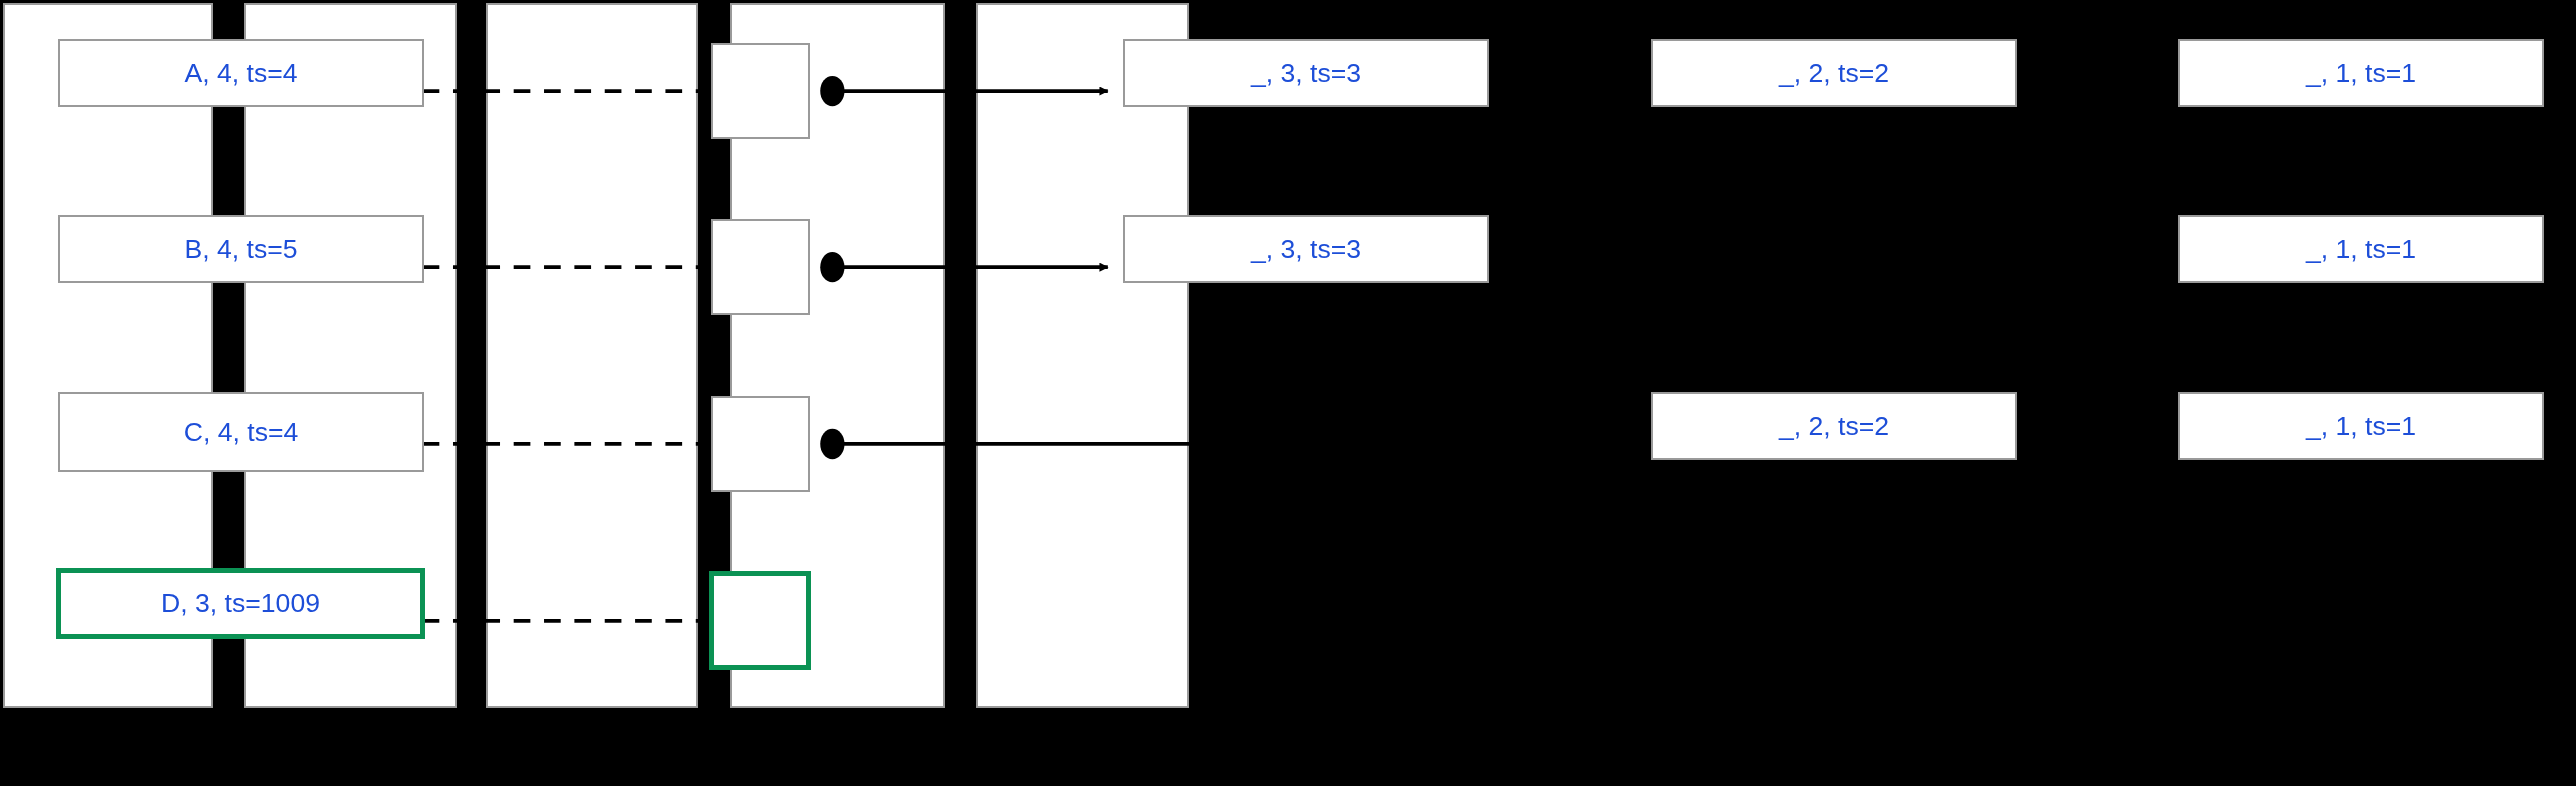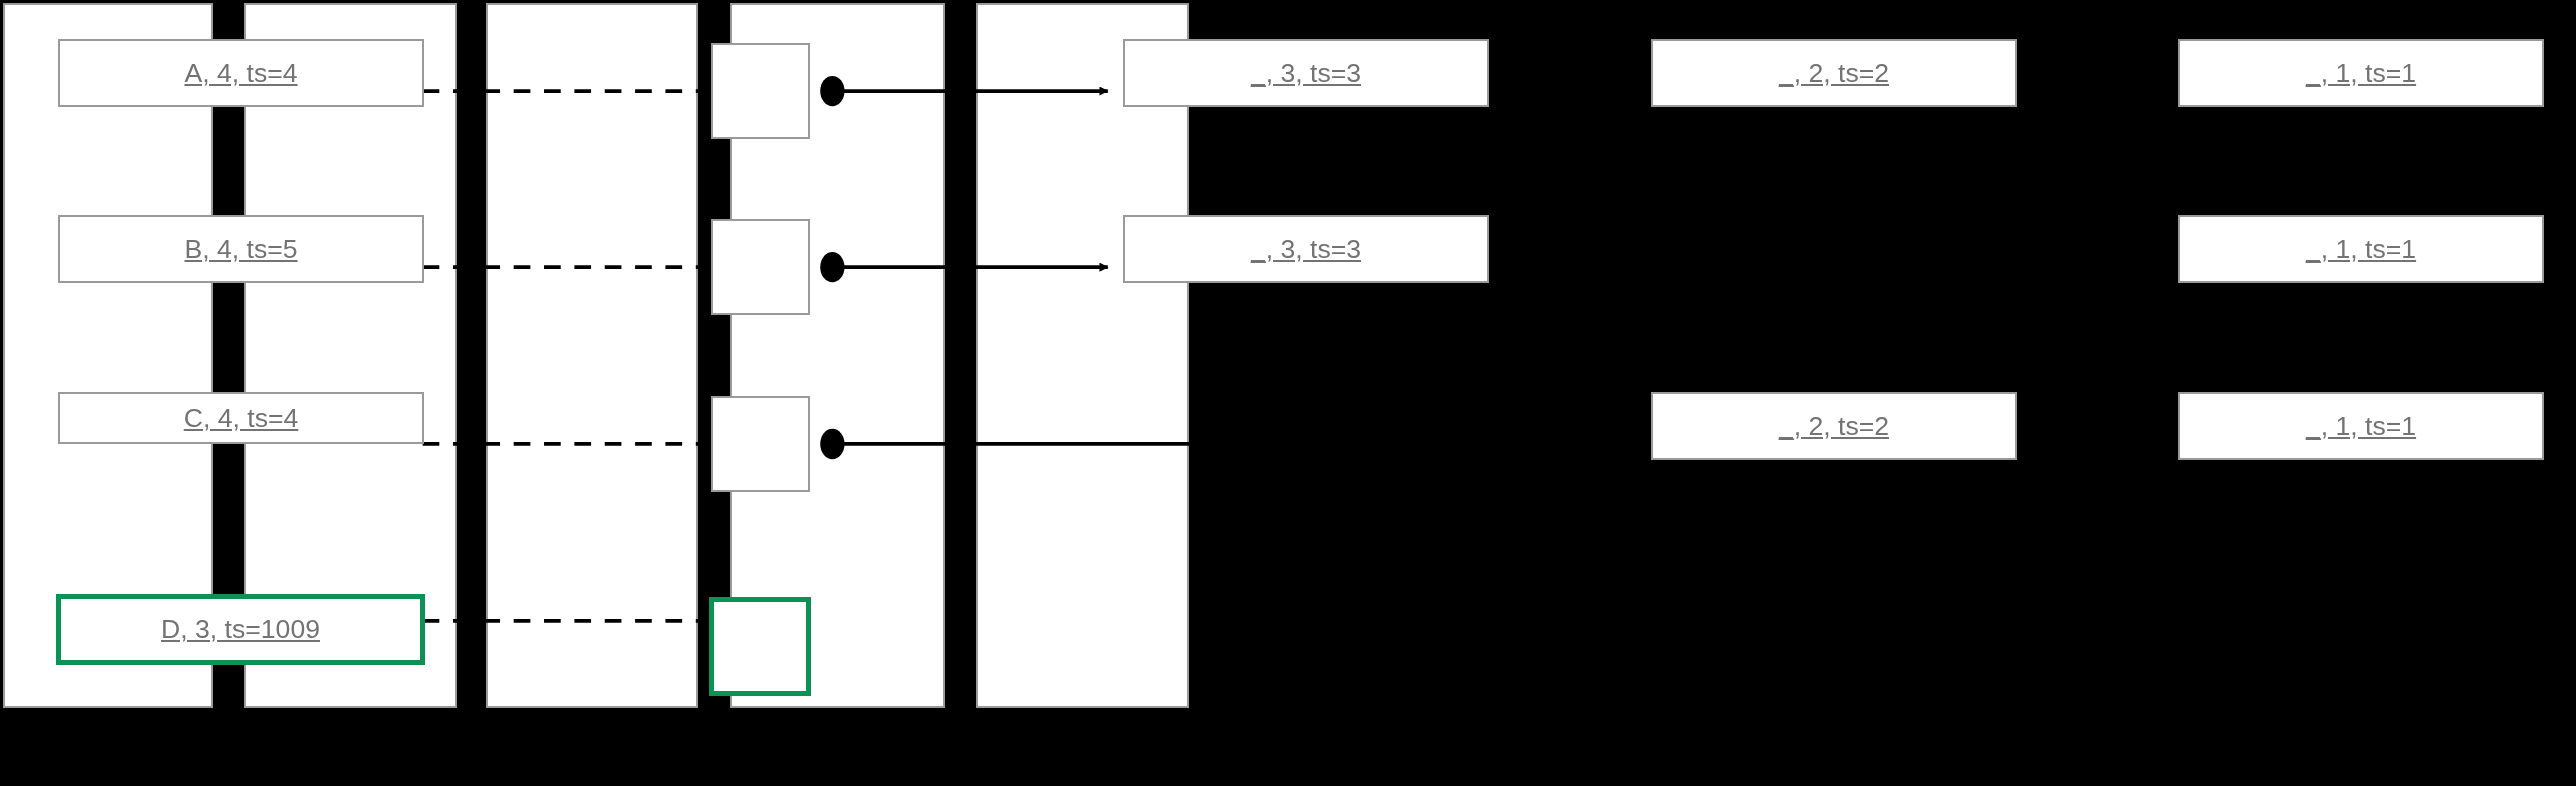--- a/index.html
+++ b/index.html
@@ -17,27 +17,26 @@
     background:#ffffff;
     border:2.3px solid #9a9a9a;
     box-sizing:border-box;
   }
   .node{
     position:absolute;
     background:#ffffff;
     border:2.3px solid #9a9a9a;
     box-sizing:border-box;
     display:flex;align-items:center;justify-content:center;
-    color:#737373;
+    color:#1d4ed8;
     font-size:26.6px;
     line-height:1;
     white-space:nowrap;
-    text-decoration:underline;
   }
-  .node.green{border-color:#0b9254;border-width:5.3px;margin-top:26px;}
+  .node.green{border-color:#0b9254;border-width:5.3px;}
   .node.small{font-size:0;}
   
   #wires{position:absolute;left:0;top:0;width:2576px;height:787px;pointer-events:none;}
 </style>
 </head>
 <body>
 
 <div id="stage">
 
   <div class="panel" style="left:3px;width:210px;"></div>
@@ -82,21 +81,21 @@
       <ellipse cx="2652" cy="585" rx="16" ry="20"></ellipse>
     </g>
   </svg>
 
   <div class="node" style="left:58px;top:39px;width:366px;height:68px;">
     <span>A, 4, ts=4</span>
   </div>
   <div class="node" style="left:58px;top:215px;width:366px;height:68px;">
     <span>B, 4, ts=5</span>
   </div>
-  <div class="node" style="left:58px;top:392px;width:366px;height:52px;">
+  <div class="node" style="left:58px;top:392px;width:366px;height:80px;">
     <span>C, 4, ts=4</span>
   </div>
   <div class="node green" style="left:56px;top:568px;width:369px;height:71px;">
     <span>D, 3, ts=1009</span>
   </div>
 
   <div class="node small" style="left:711px;top:43px;width:99px;height:96px;">
     <span></span>
   </div>
   <div class="node small" style="left:711px;top:219px;width:99px;height:96px;">

